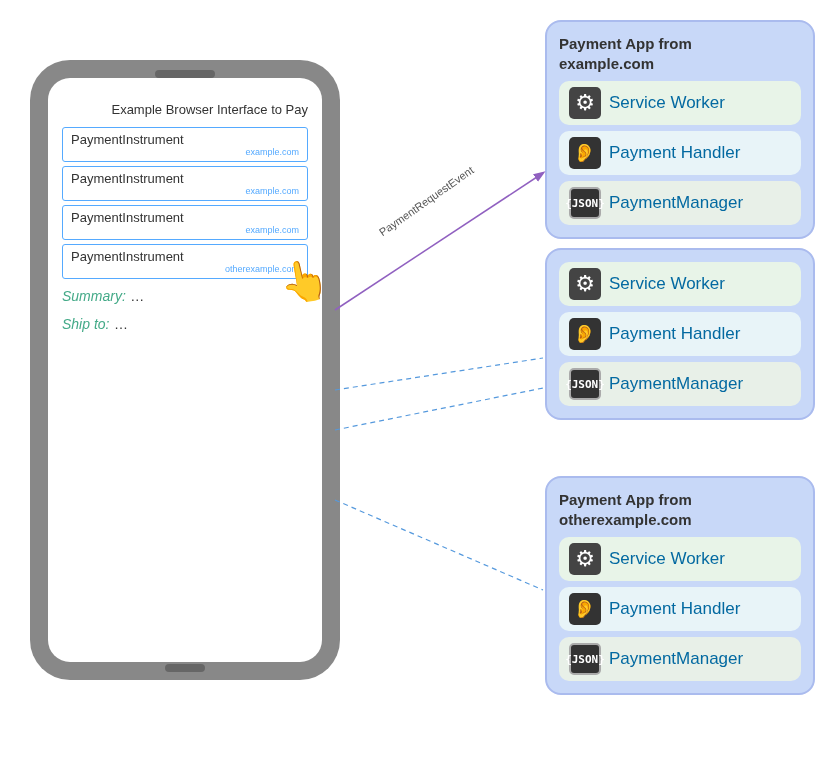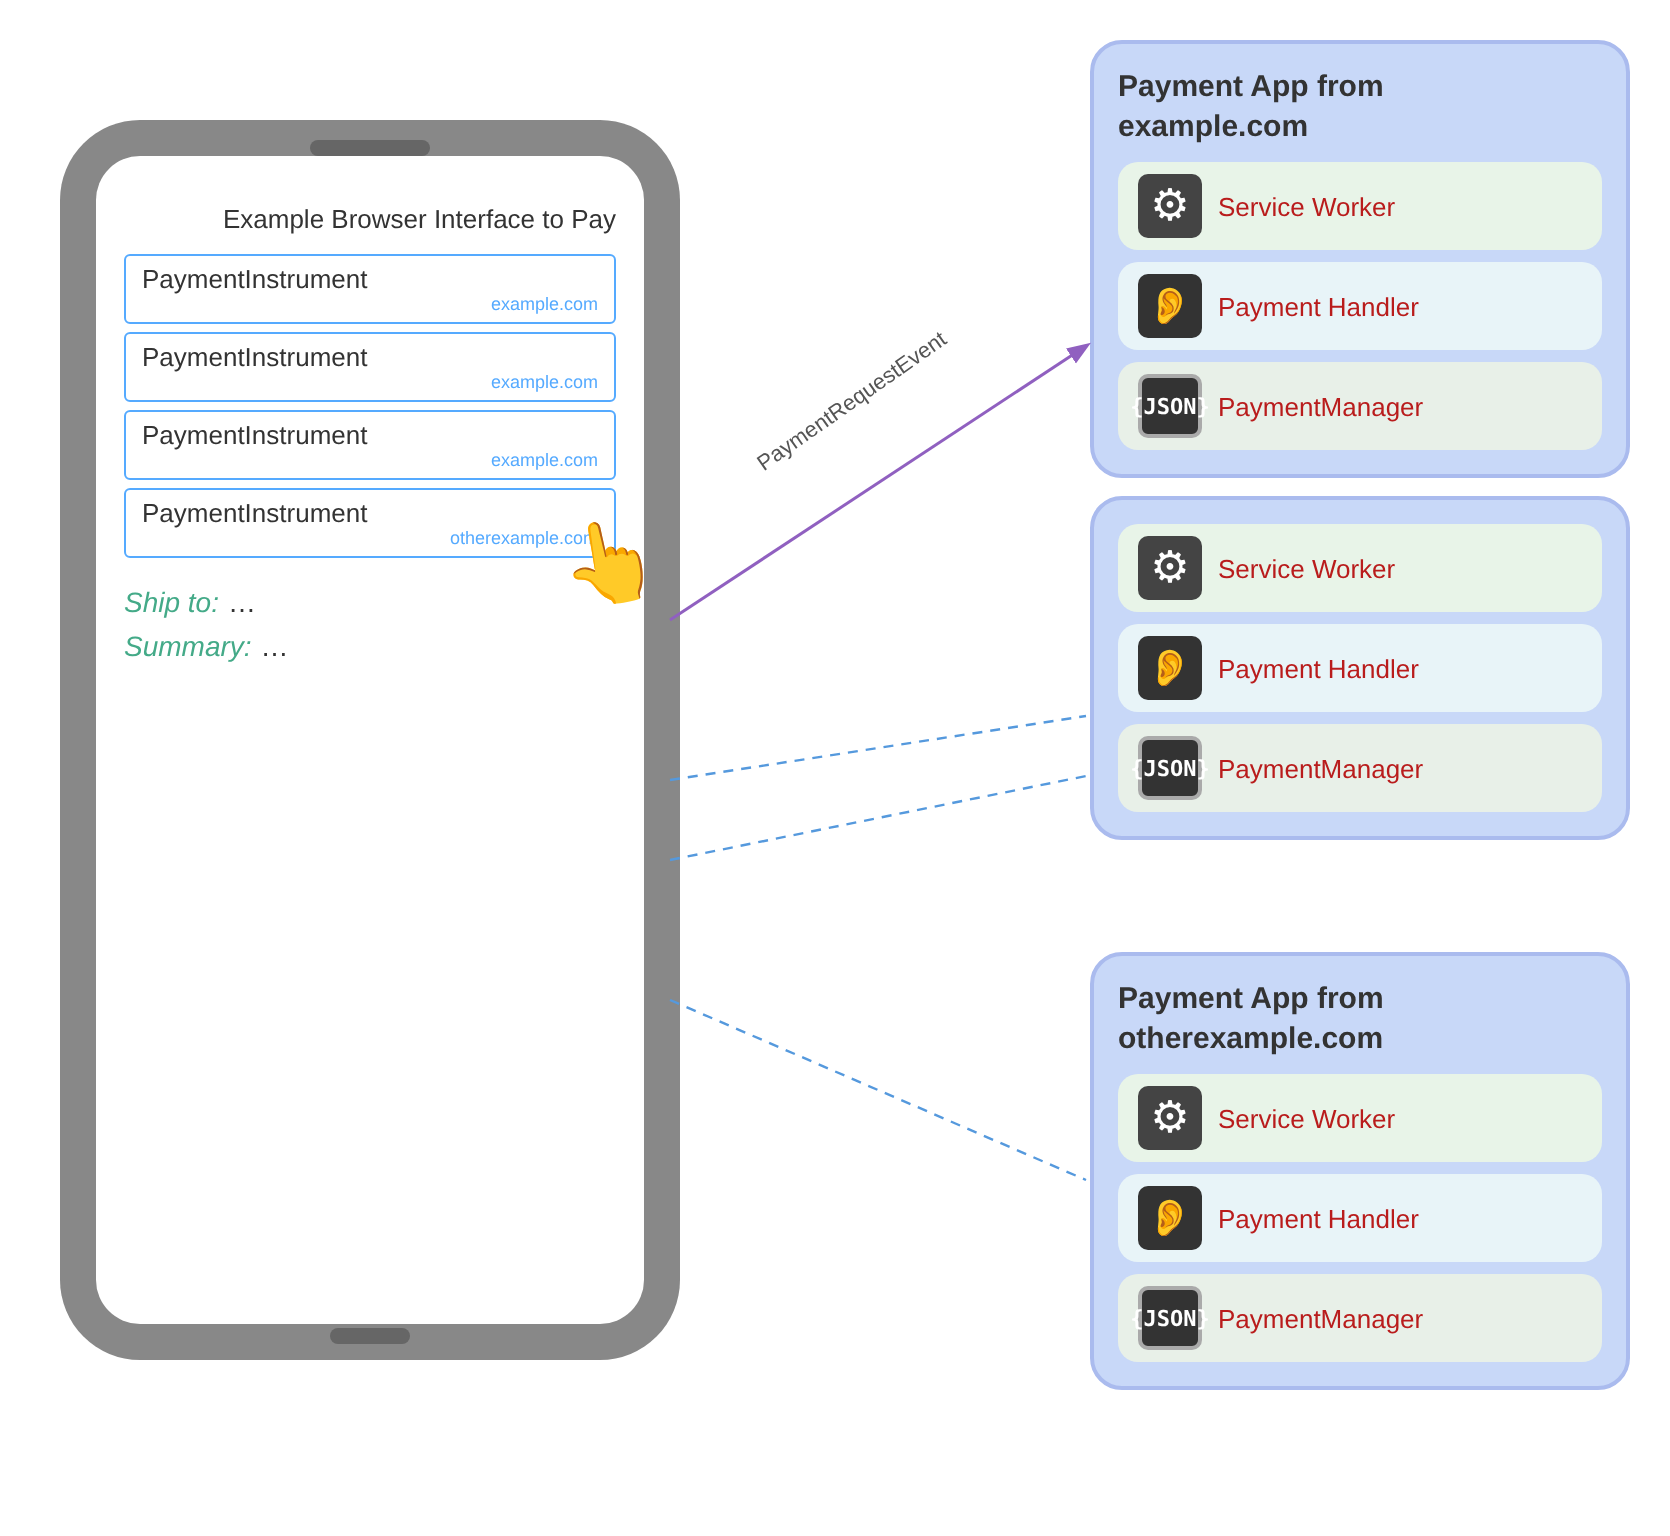--- a/index.html
+++ b/index.html
@@ -170,22 +170,22 @@
     .manager-box {
       background: #e8f0e8;
       border-radius: 10px;
       padding: 6px 10px;
       display: flex;
       align-items: center;
       gap: 8px;
     }
 
     .box-label {
-      font-size: 13px;
-      color: #b91c1c;
+      font-size: 17px;
+      color: #0369a1;
     }
 
     .gear-icon {
       font-size: 22px;
       background: #444;
       color: #fff;
       border-radius: 5px;
       width: 32px;
       height: 32px;
       display: flex;
@@ -287,26 +287,26 @@
       </div>
       <div class="instrument-item">
         <span>PaymentInstrument</span>
         <span class="domain">example.com</span>
       </div>
       <div class="instrument-item">
         <span>PaymentInstrument</span>
         <span class="domain">otherexample.com</span>
       </div>
 
+      <div style="margin-top:4px;">
+        <span class="summary-label">Summary:</span>
+        <span class="dots">…</span>
+      </div>
       <div style="margin-top:10px;">
         <span class="ship-label">Ship to:</span>
-        <span class="dots">…</span>
-      </div>
-      <div style="margin-top:4px;">
-        <span class="summary-label">Summary:</span>
         <span class="dots">…</span>
       </div>
     </div>
     <div class="phone-button"></div>
   </div>
 
   <div class="hand-icon">👆</div>
 
   <div class="payment-app-panel panel-top">
     <div class="panel-title">Payment App from<br>example.com</div>

